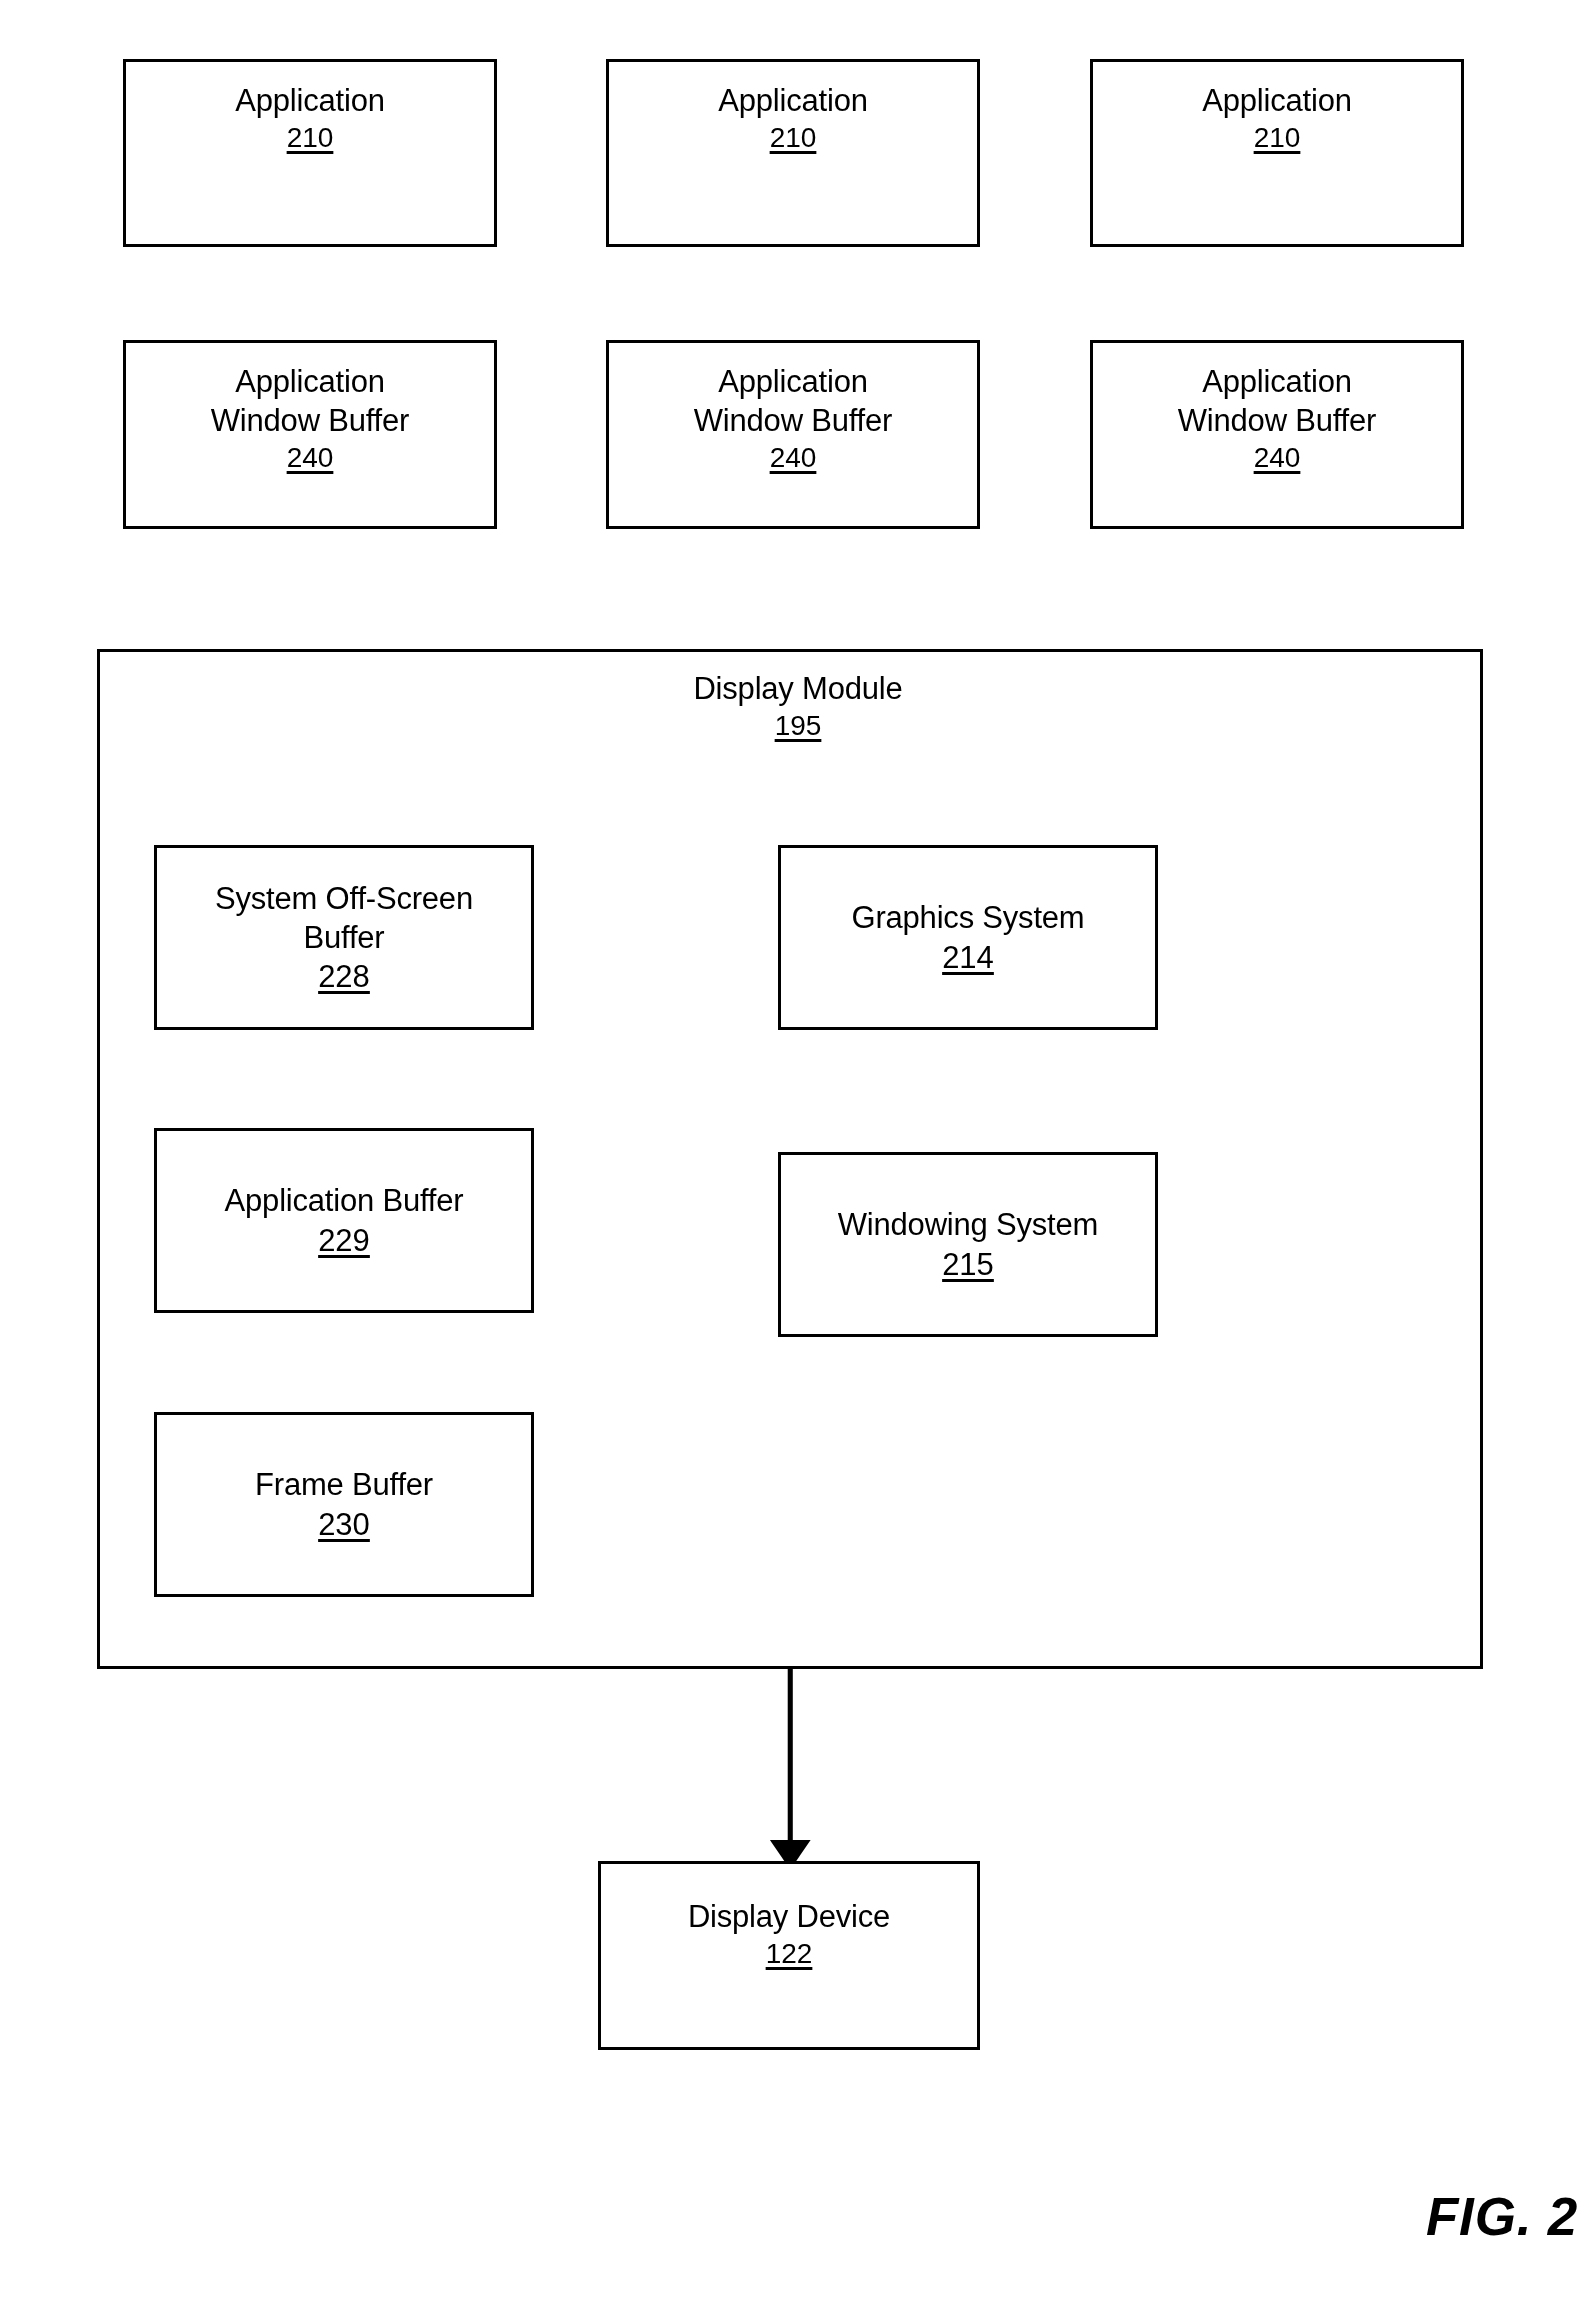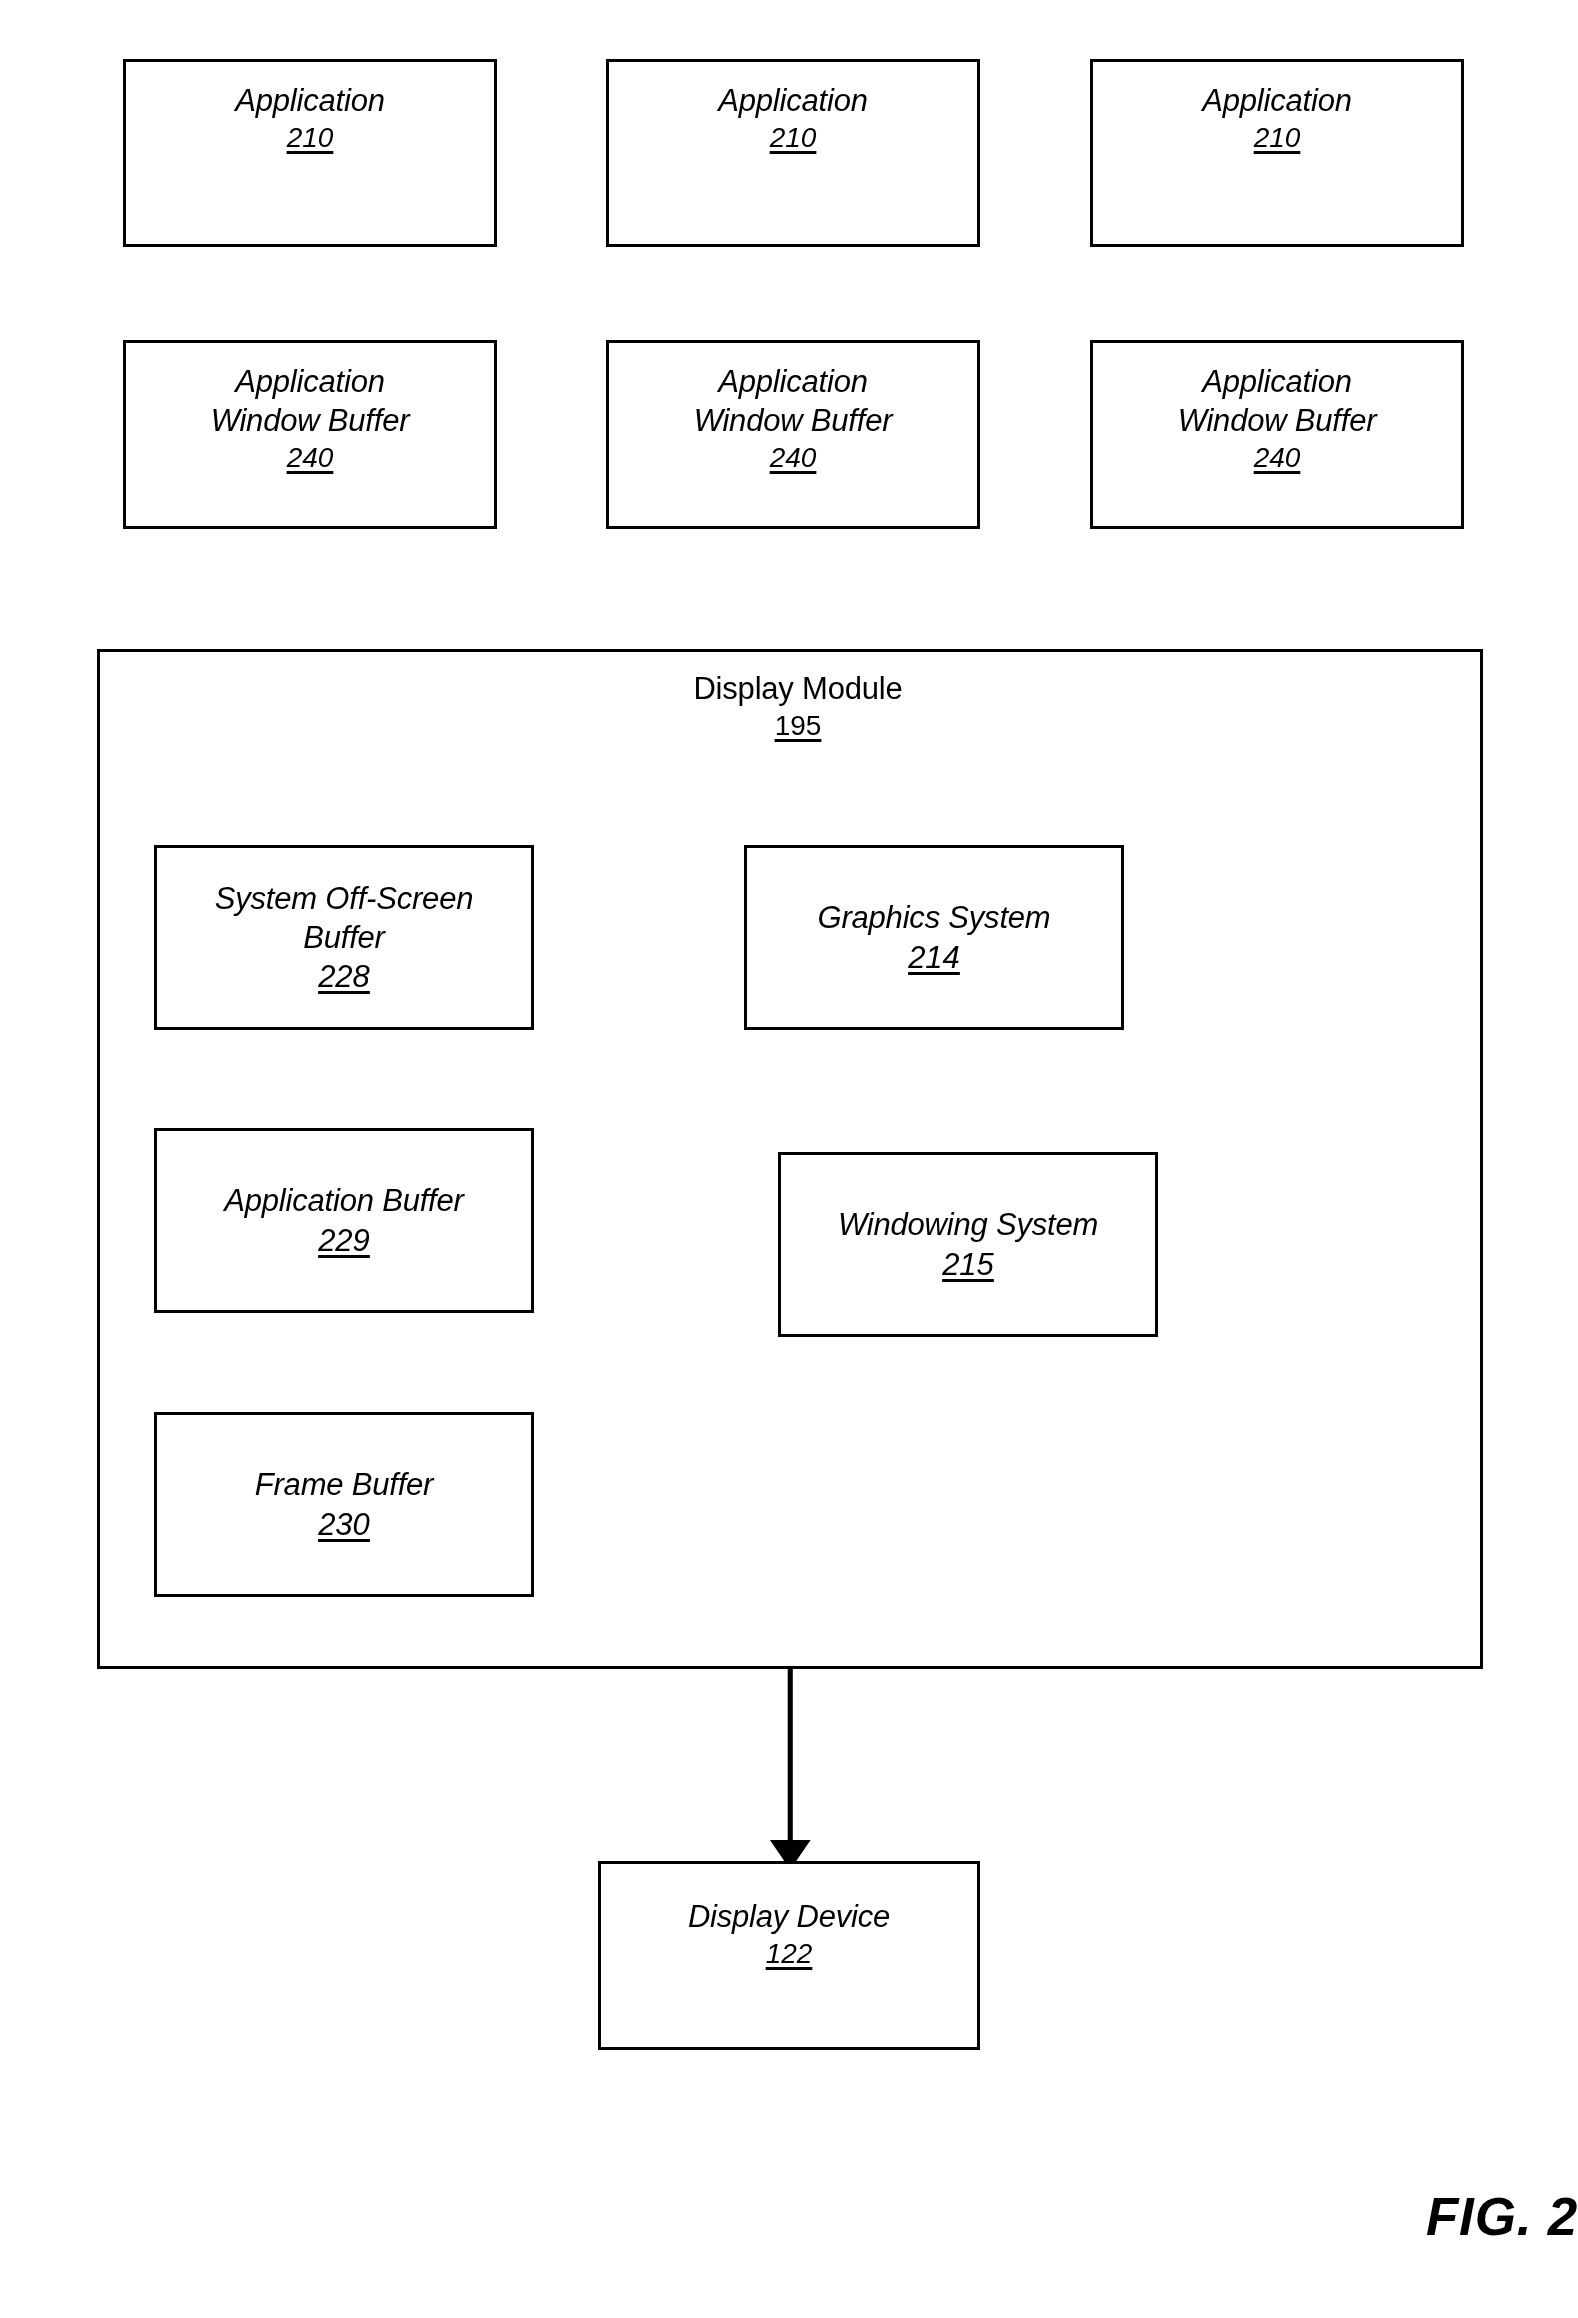--- a/index.html
+++ b/index.html
@@ -22,21 +22,20 @@
 
   
   .box {
     position: absolute;
     box-sizing: border-box;
     border: 3.4px solid #000000;
     background: #ffffff;
     display: flex;
     flex-direction: column;
     justify-content: flex-start;
-    font-style: italic;
   }
   .box.center-v { justify-content: center; }
 
   .box-label {
     font-size: 31px;
     line-height: 1.26;
     text-align: center;
     white-space: pre-line;
     letter-spacing: -0.2px;
   }
@@ -174,21 +173,21 @@
     <div class="box inner-box center-v" style="left:54px; top:476px;">
       <div class="box-label">Application Buffer</div>
       <div class="ref-num">229</div>
     </div>
 
     <div class="box inner-box center-v" style="left:54px; top:760px;">
       <div class="box-label">Frame Buffer</div>
       <div class="ref-num">230</div>
     </div>
 
-    <div class="box inner-box center-v" style="left:644px; top:193px;">
+    <div class="box inner-box center-v" style="left:678px; top:193px;">
       <div class="box-label">Graphics System</div>
       <div class="ref-num">214</div>
     </div>
 
     <div class="box inner-box center-v" style="left:678px; top:500px;">
       <div class="box-label">Windowing System</div>
       <div class="ref-num">215</div>
     </div>
 
   </div>

